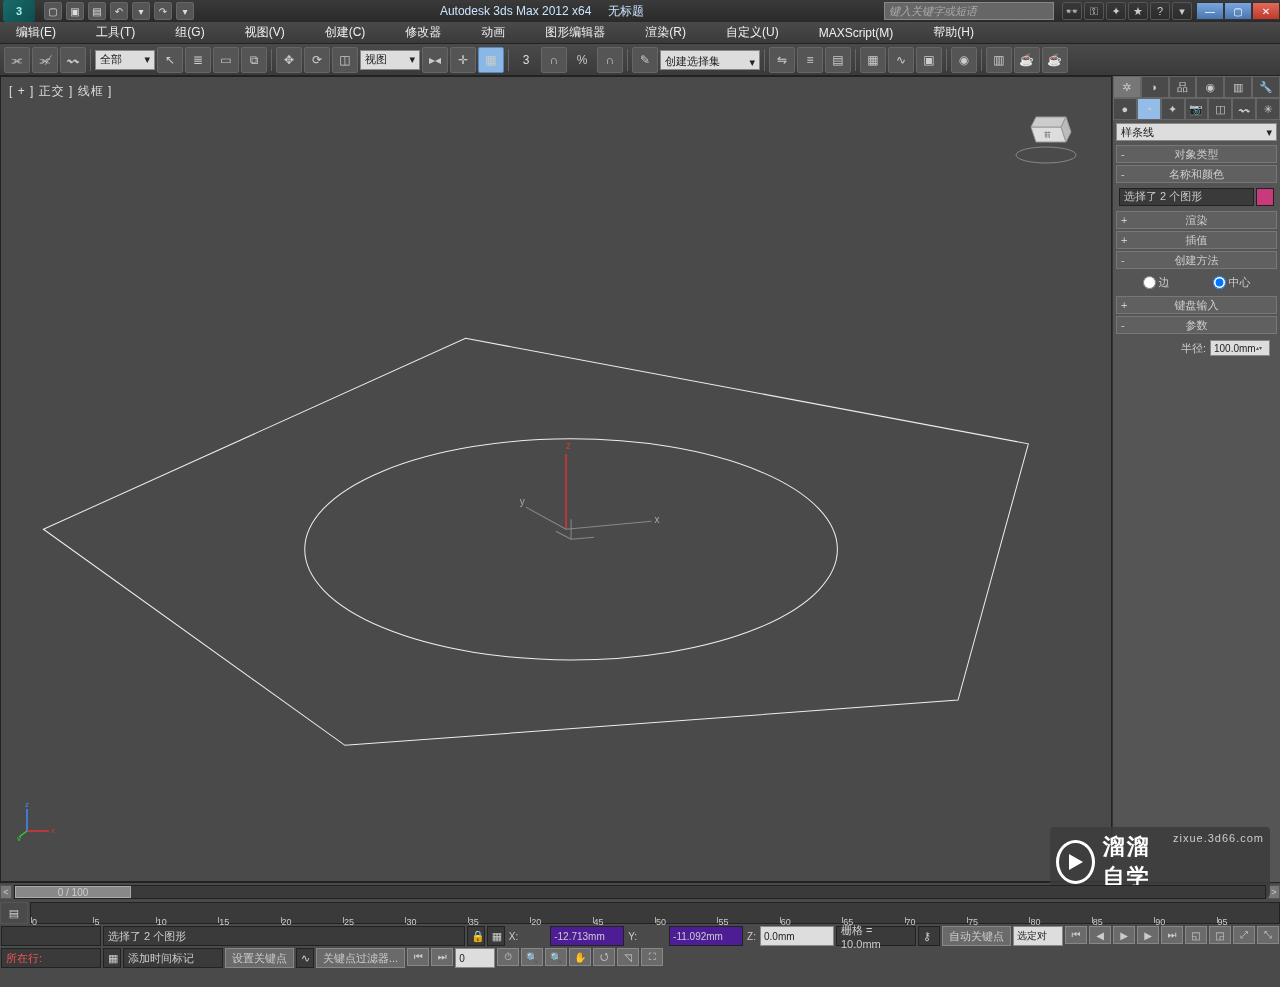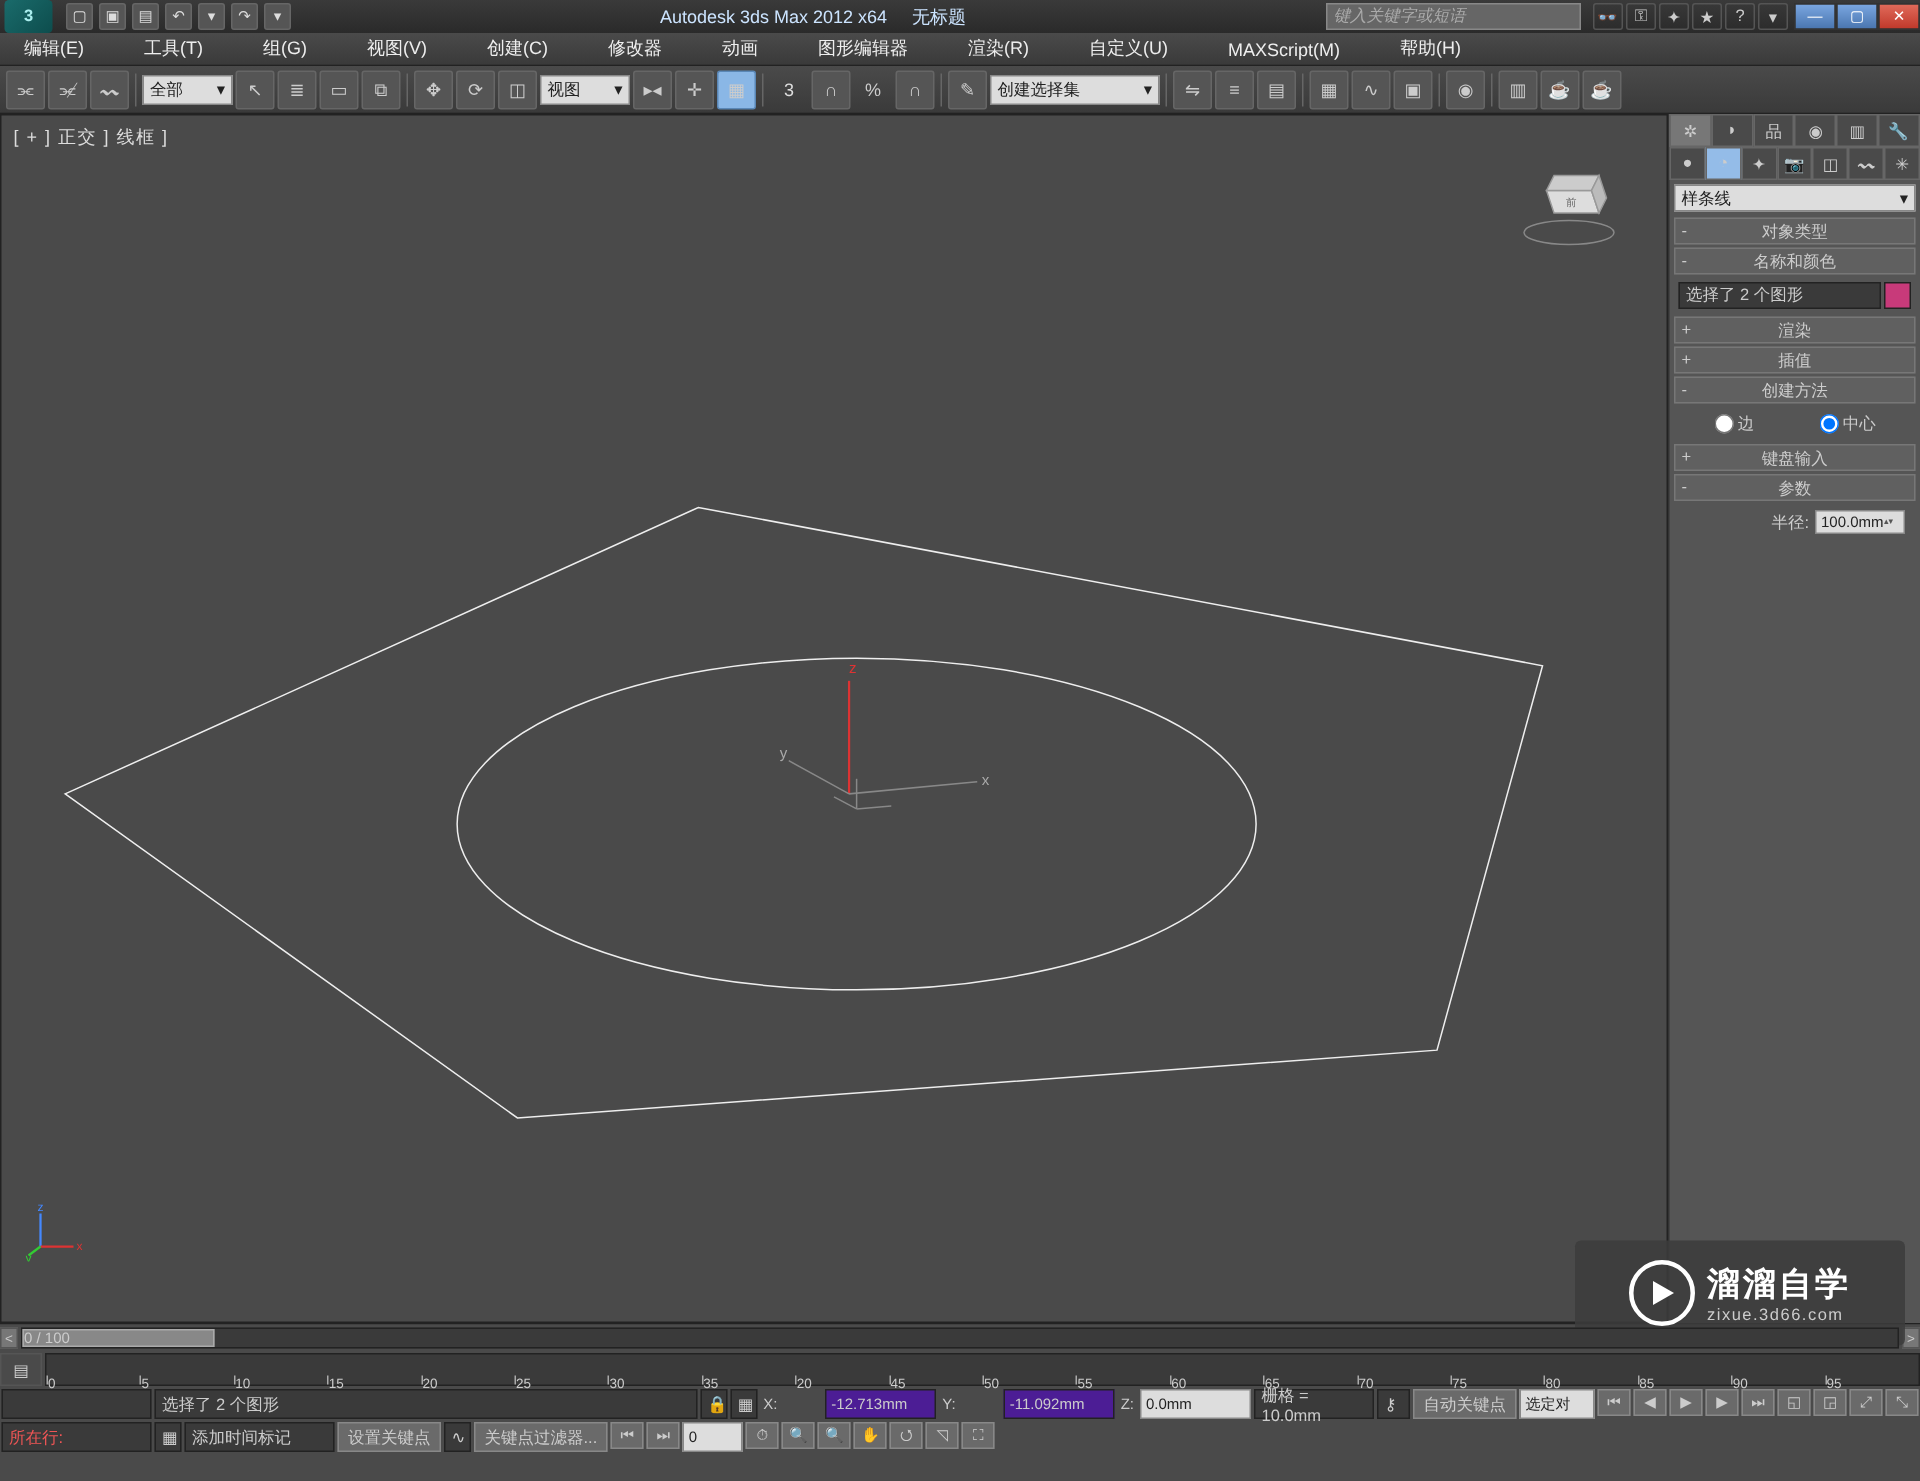--- a/index.html
+++ b/index.html
@@ -23,21 +23,21 @@
 
 .menubar { height: 22px; background: linear-gradient(#4a4a4a, #3a3a3a); display: flex; align-items: center; padding: 0 6px; gap: 20px; border-bottom: 1px solid #222; }
 .menu-item { padding: 2px 10px; color: #eee; font-size: 12px; }
 
 
 .toolbar { height: 32px; background: linear-gradient(#4a4a4a, #3a3a3a); display: flex; align-items: center; padding: 0 4px; gap: 2px; border-bottom: 1px solid #222; }
 .tool-btn { width: 26px; height: 26px; background: #555; border: 1px solid #666; border-radius: 2px; display:flex; align-items:center; justify-content:center; font-size:12px; color:#ccc; position:relative; }
 .tool-btn.active { background: #8ab7e6; border-color: #5a87b6; }
 .tool-sep { width: 1px; height: 22px; background: #666; margin: 0 2px; }
 .tool-dd { width: 60px; height: 20px; background: #ddd; border: 1px solid #888; color:#222; padding:0 4px; display:flex; align-items:center; justify-content:space-between; font-size:11px; }
-.tool-dd-wide { width: 113px; }
+.tool-dd-wide { width: 100px; align-items: flex-end; }
 
 
 .main { display: flex; height: calc(987px - 22px - 22px - 32px - 105px); }
 .viewport { flex: 1; background: #4a4a4a; position: relative; border: 1px solid #222; }
 .viewport-label { position: absolute; top: 6px; left: 8px; color: #ddd; font-size: 12px; letter-spacing: 1px; }
 .viewport-svg { width: 100%; height: 100%; }
 .viewcube { position: absolute; top: 30px; right: 30px; width: 70px; height: 60px; }
 .axis-gizmo { position: absolute; bottom: 40px; left: 16px; }
 
 
@@ -65,24 +65,24 @@
 .radio-item { display:flex; align-items:center; gap:3px; }
 .param-row { display:flex; align-items:center; justify-content:flex-end; gap:4px; padding:3px 6px; }
 .spinner { width:60px; height:16px; background:#ddd; border:1px solid #888; color:#222; padding:0 3px; display:flex; align-items:center; justify-content:space-between; font-size:10px; }
 .spinner .arrows { width:10px; display:flex; flex-direction:column; font-size:6px; line-height:6px; color:#555; }
 
 
 .bottom { height: 105px; background: #4a4a4a; border-top: 1px solid #222; }
 .timebar { height: 18px; display:flex; align-items:center; background:#4a4a4a; }
 .timebar-nav { width:12px; height:14px; background:#777; border:1px solid #555; text-align:center; line-height:12px; font-size:9px; }
 .time-slider { flex:1; height:14px; background:#3a3a3a; border:1px solid #222; position:relative; margin:0 2px; }
-.time-thumb { position:absolute; left:0; width:128px; height:12px; background:#888; border:1px solid #aaa; text-align:left; font-size:10px; }
+.time-thumb { position:absolute; left:0; width:116px; height:12px; background:#888; border:1px solid #aaa; text-align:center; font-size:10px; }
 .watermark { position:absolute; right:10px; bottom:90px; width:220px; height:70px; background:rgba(60,60,60,0.85); border-radius:4px; display:flex; align-items:center; justify-content:center; gap:8px; padding:6px; }
 .watermark-play { width:44px; height:44px; border:3px solid #fff; border-radius:50%; display:flex; align-items:center; justify-content:center; }
-.watermark-text { display:flex; flex-direction:column; }
+.watermark-text { display:flex; flex-direction:row; }
 .wm-main { font-size:22px; color:#fff; font-weight:bold; letter-spacing:2px; }
 .wm-sub { font-size:11px; color:#ccc; letter-spacing:1px; }
 .track-row { height:24px; display:flex; align-items:center; }
 .track-icon { width:28px; height:22px; display:flex; align-items:center; justify-content:center; border:1px solid #555; margin-right:2px; }
 .ruler { flex:1; height:22px; background:#3a3a3a; border:1px solid #222; position:relative; }
 .ruler-tick { position:absolute; bottom:0; border-left:1px solid #aaa; height:6px; font-size:9px; color:#ccc; }
 .status-row { height:22px; display:flex; align-items:stretch; gap:2px; padding:1px; }
 .status-row2 { height:22px; display:flex; align-items:stretch; gap:2px; padding:1px; }
 .status-box { background:#3a3a3a; border:1px solid #222; padding:0 4px; display:flex; align-items:center; font-size:11px; }
 .status-wide { flex:1; }

